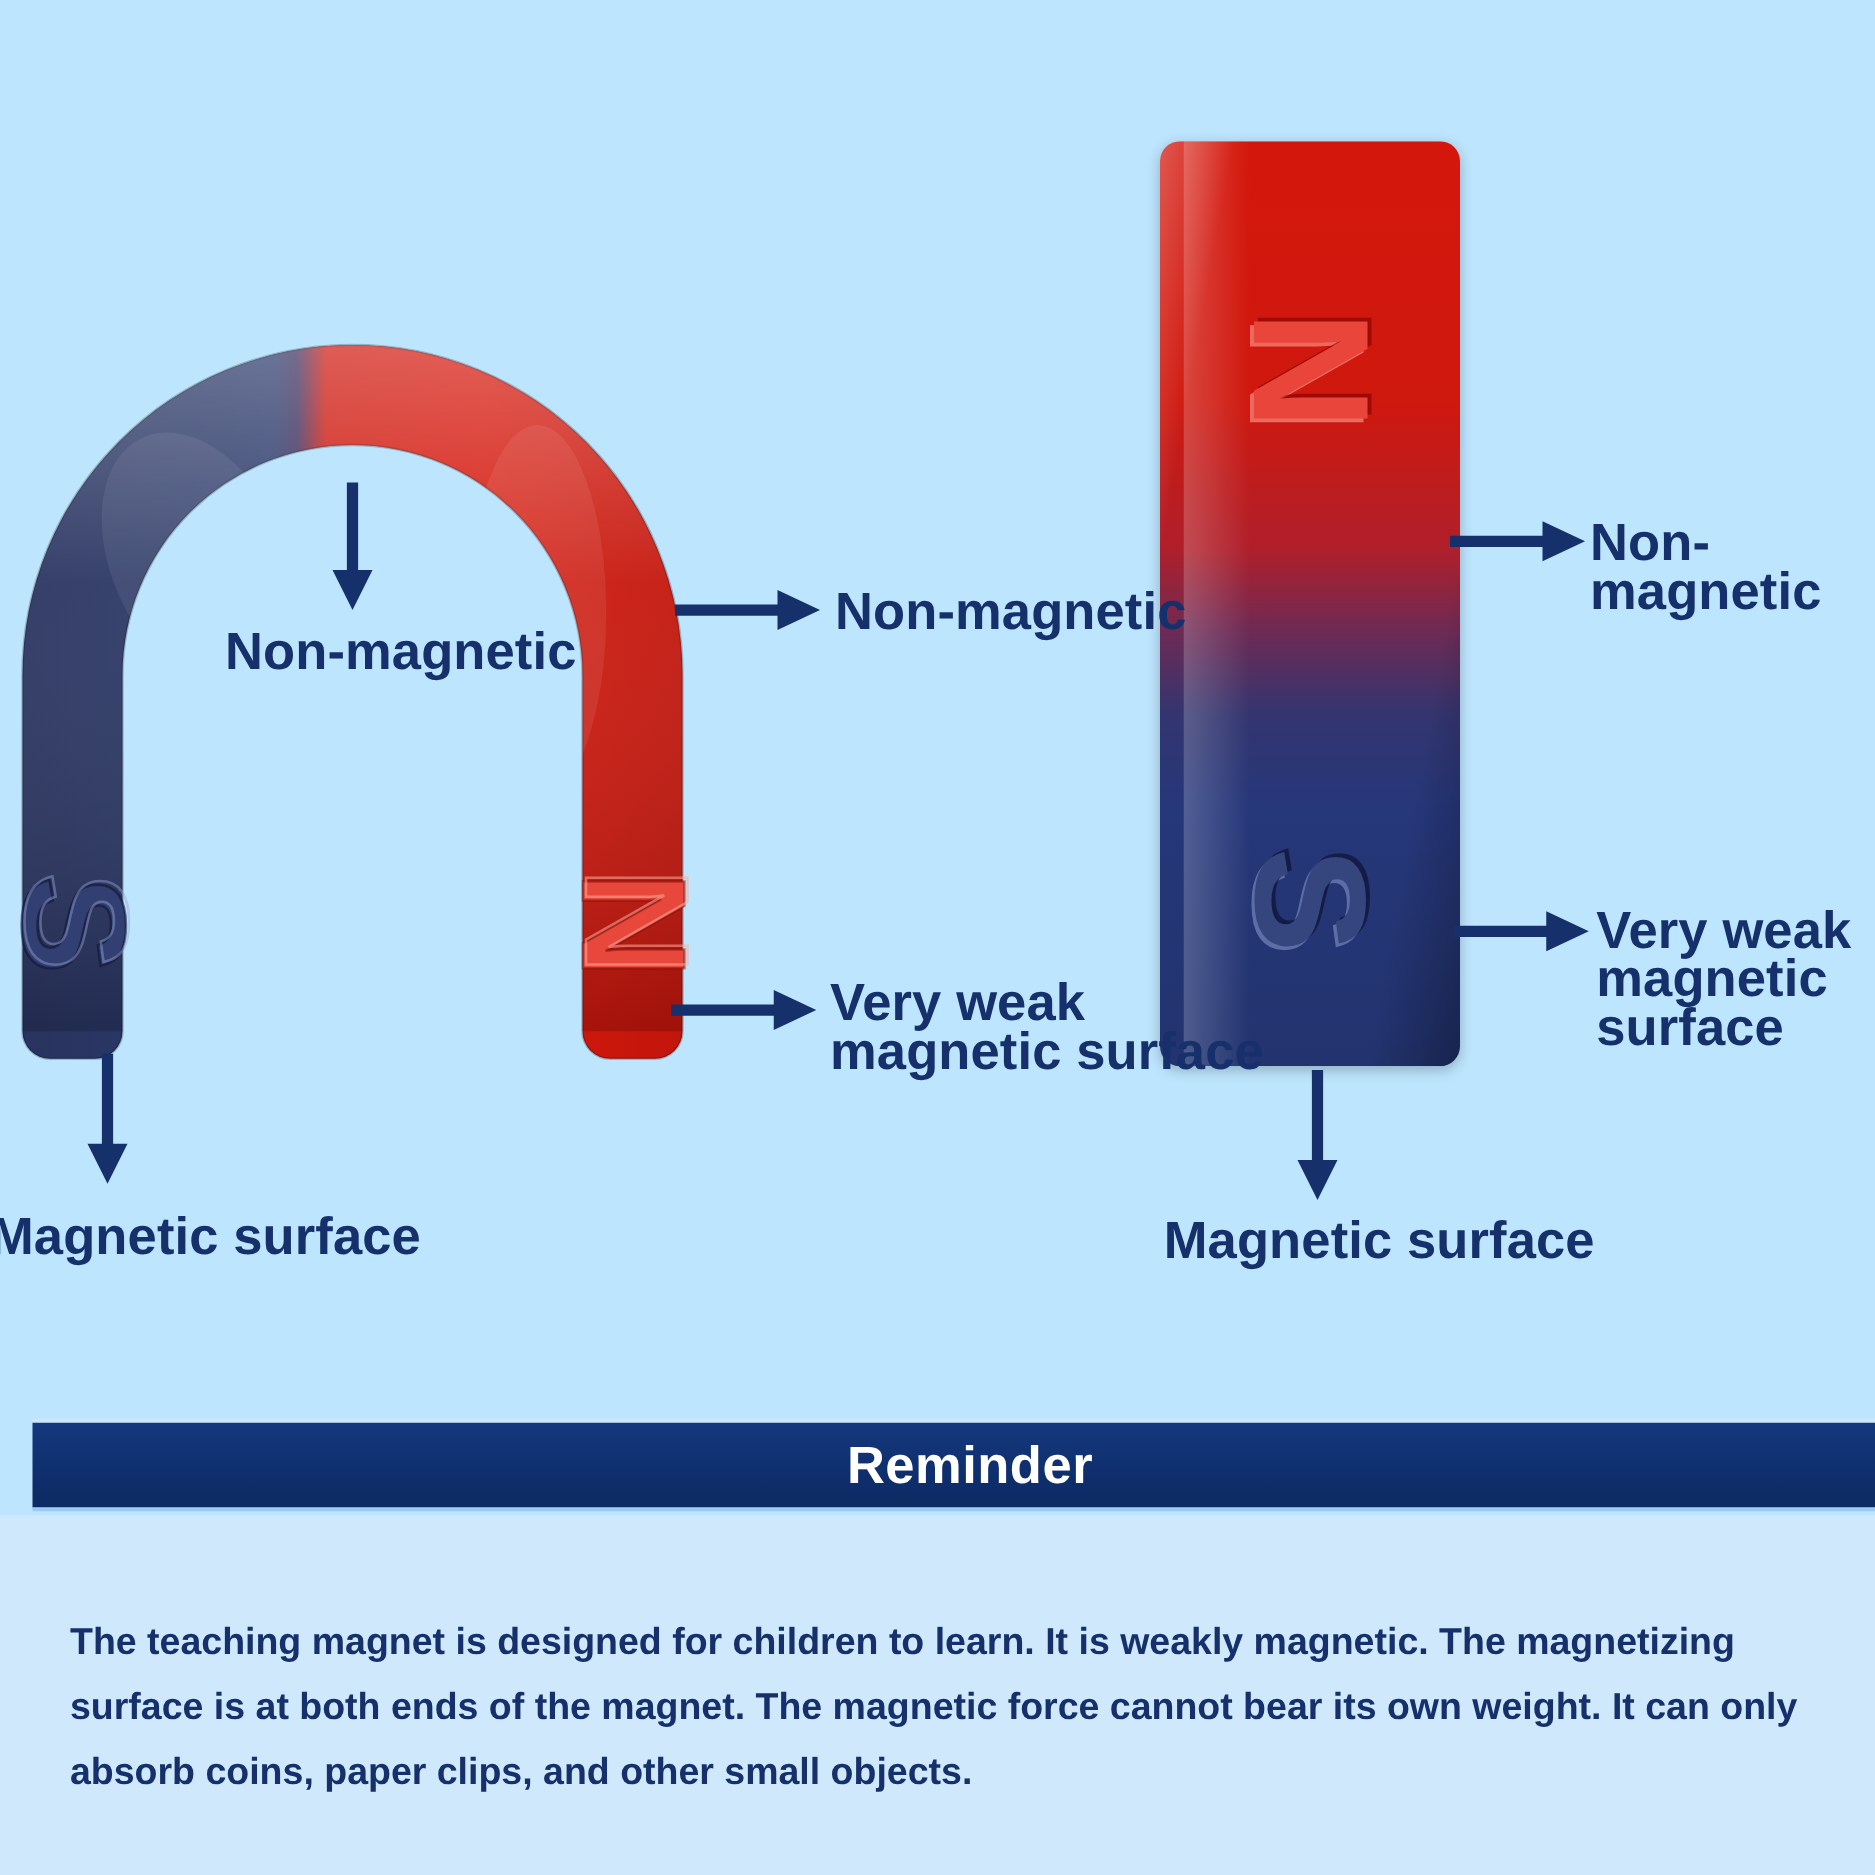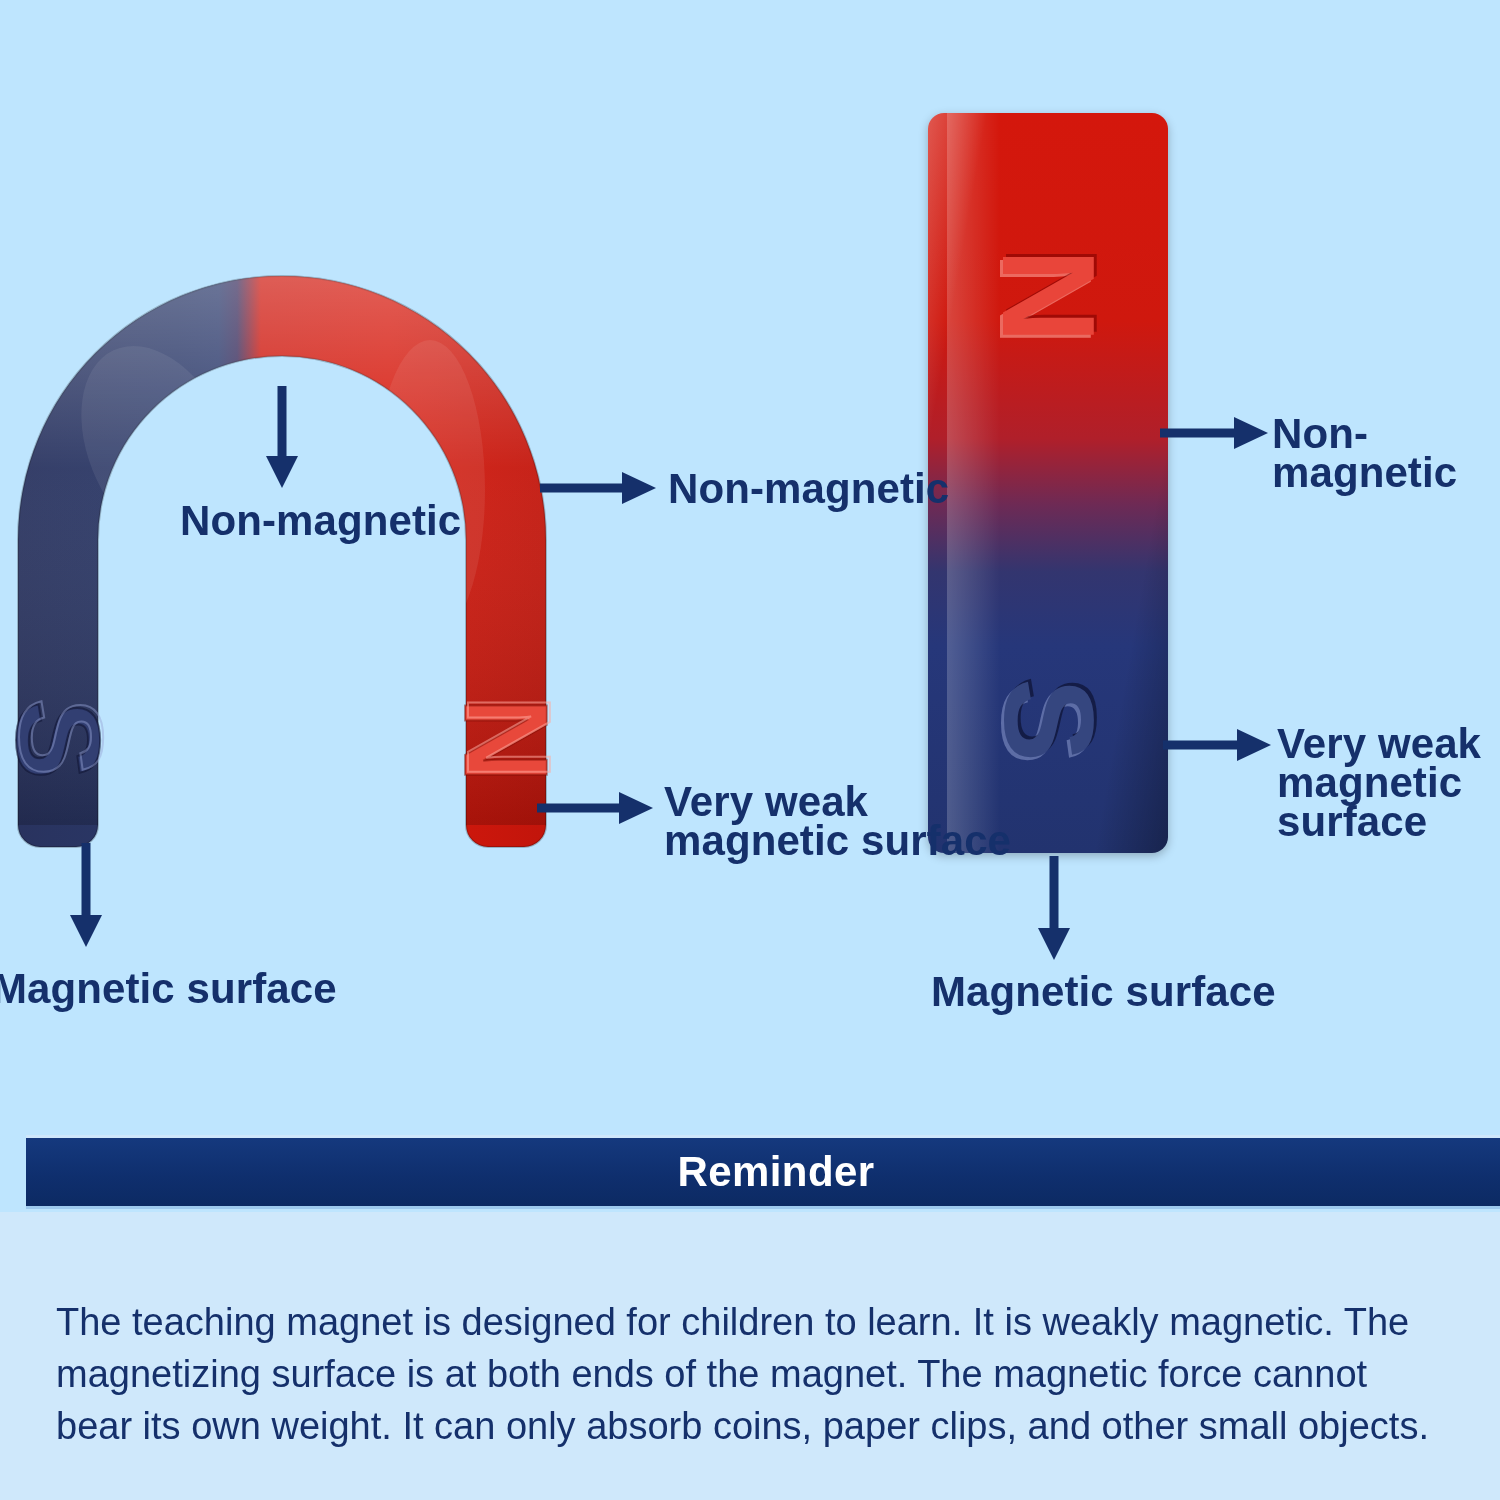--- a/index.html
+++ b/index.html
@@ -148,22 +148,22 @@
     left: 0;
     top: 1212px;
     width: 1500px;
     height: 288px;
     background: #cfe8fb;
     box-sizing: border-box;
     padding: 46px 56px 0 56px;
   }
   #reminder-text {
     color: #15306b;
-    font-weight: 400;
-    font-size: 38px;
+    font-weight: 700;
+    font-size: 30px;
     line-height: 52px;
     font-family: "Liberation Sans", sans-serif;
   }
 </style>
 </head>
 <body>
 
 <div id="page">
 
   <div id="illustration">

